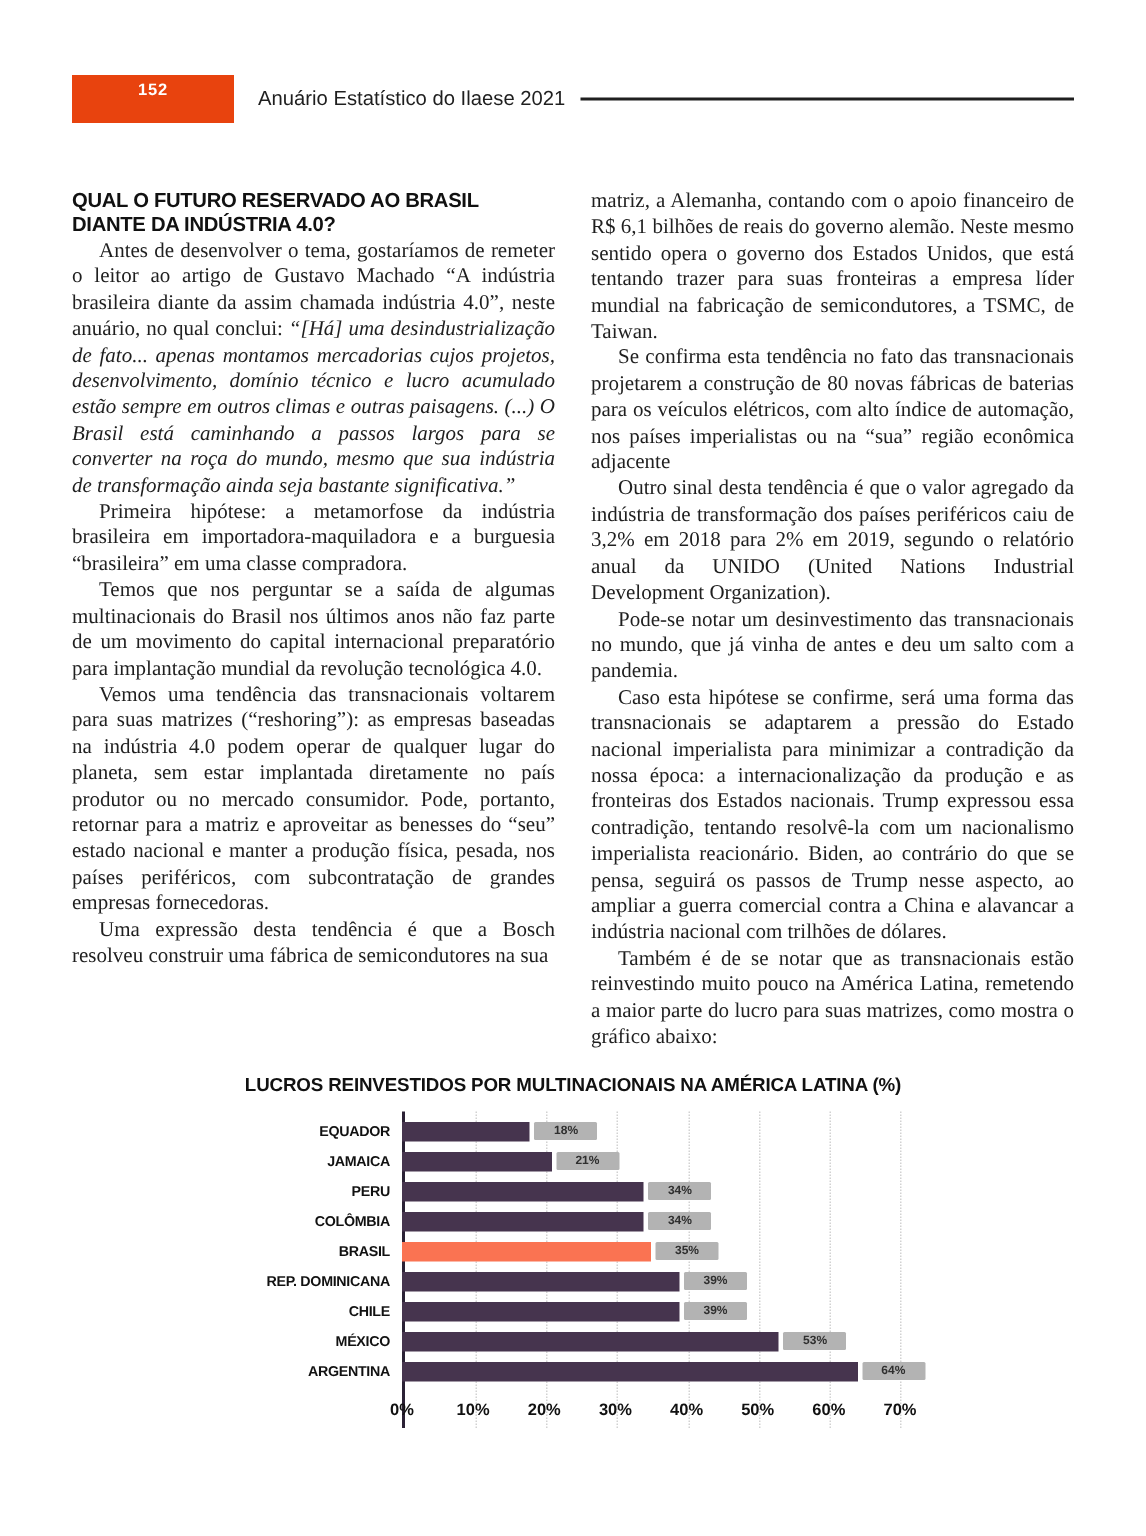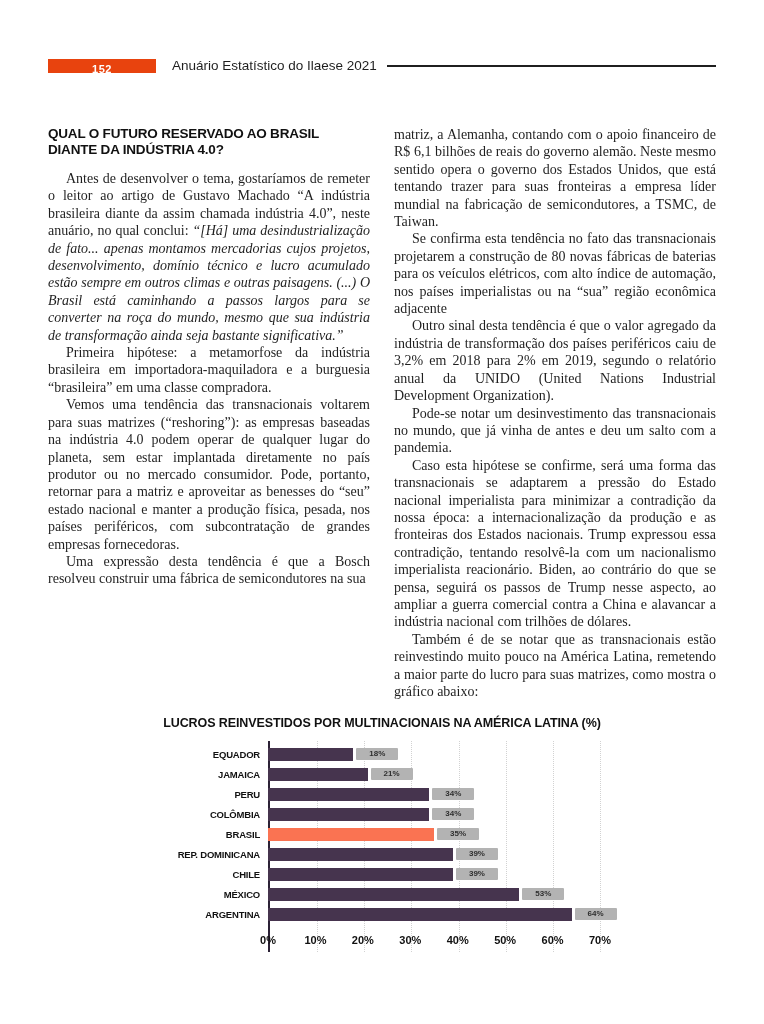--- a/index.html
+++ b/index.html
@@ -10,35 +10,35 @@
     margin:0 auto;
     background:#ffffff;
     color:#1f1f1f;
     padding:56px 48px 0 48px;
     overflow:hidden;
     font-family:"Liberation Serif", serif;
   }
   
   .header { display:flex; align-items:center; height:20px; margin-bottom:50px; }
   .pagenum {
-    width:108px; height:14px; background:#e8430e;
+    width:108px; height:32px; background:#e8430e;
     color:#ffffff; font:700 11px/20px "Liberation Sans", sans-serif;
     text-align:center; letter-spacing:0.5px;
   }
   .header-title {
     margin-left:16px; white-space:nowrap;
     font:400 13.5px/20px "Liberation Sans", sans-serif; color:#1f1f1f;
   }
   .header-rule { flex:1; height:2px; background:#1f1f1f; margin-left:10px; }
   
   .columns { display:flex; gap:24px; }
   .col { flex:0 0 322px; width:322px; }
   .article-heading {
     font:700 13.5px/16px "Liberation Sans", sans-serif;
-    letter-spacing:-0.2px; margin-bottom:12px; color:#111;
+    letter-spacing:-0.2px; margin-bottom:1px; color:#111;
   }
   .para {
     font-size:14px; line-height:17.4px;
     text-align:justify; color:#1f1f1f;
   }
   .indent { text-indent:18px; }
   .italic { font-style:italic; }
   .bold  { font-weight:400; }
   sup.fn { font-size:9px; line-height:0; vertical-align:super; }
   
@@ -87,20 +87,21 @@
     <div class="pagenum">152</div>
     <div class="header-title">Anuário Estatístico do Ilaese 2021</div>
     <div class="header-rule"></div>
   </div>
 
   <div class="columns">
     <div class="col">
       <div class="article-heading">QUAL O FUTURO RESERVADO AO BRASIL DIANTE DA INDÚSTRIA 4.0?</div>
       <p class="para indent"><span>Antes de desenvolver o tema, gostaríamos de remeter o leitor ao artigo de Gustavo Machado “A indústria brasileira diante da assim chamada indústria 4.0”, neste anuário, no qual conclui: </span><span class="italic">“[Há] uma desindustrialização de fato... apenas montamos mercadorias cujos projetos, desenvolvimento, domínio técnico e lucro acumulado estão sempre em outros climas e outras paisagens. (...) O Brasil está caminhando a passos largos para se converter na roça do mundo, mesmo que sua indústria de transformação ainda seja bastante significativa.”</span></p>
       <p class="para indent bold">Primeira hipótese: a metamorfose da indústria brasileira em importadora-maquiladora e a burguesia “brasileira” em uma classe compradora.</p>
+      <p class="para indent">Temos que nos perguntar se a saída de algumas multinacionais do Brasil nos últimos anos não faz parte de um movimento do capital internacional preparatório para implantação mundial da revolução tecnológica 4.0.</p>
       <p class="para indent">Vemos uma tendência das transnacionais voltarem para suas matrizes (“reshoring”): as empresas baseadas na indústria 4.0 podem operar de qualquer lugar do planeta, sem estar implantada diretamente no país produtor ou no mercado consumidor. Pode, portanto, retornar para a matriz e aproveitar as benesses do “seu” estado nacional e manter a produção física, pesada, nos países periféricos, com subcontratação de grandes empresas fornecedoras.</p>
       <p class="para indent">Uma expressão desta tendência é que a Bosch resolveu construir uma fábrica de semicondutores na sua</p>
     </div>
     <div class="col">
       <p class="para">matriz, a Alemanha, contando com o apoio financeiro de R$ 6,1 bilhões de reais do governo alemão. Neste mesmo sentido opera o governo dos Estados Unidos, que está tentando trazer para suas fronteiras a empresa líder mundial na fabricação de semicondutores, a TSMC, de Taiwan.</p>
       <p class="para indent">Se confirma esta tendência no fato das transnacionais projetarem a construção de 80 novas fábricas de baterias para os veículos elétricos, com alto índice de automação, nos países imperialistas ou na “sua” região econômica adjacente</p>
       <p class="para indent">Outro sinal desta tendência é que o valor agregado da indústria de transformação dos países periféricos caiu de 3,2% em 2018 para 2% em 2019, segundo o relatório anual da UNIDO (United Nations Industrial Development Organization).</p>
       <p class="para indent">Pode-se notar um desinvestimento das transnacionais no mundo, que já vinha de antes e deu um salto com a pandemia.</p>
       <p class="para indent">Caso esta hipótese se confirme, será uma forma das transnacionais se adaptarem a pressão do Estado nacional imperialista para minimizar a contradição da nossa época: a internacionalização da produção e as fronteiras dos Estados nacionais. Trump expressou essa contradição, tentando resolvê-la com um nacionalismo imperialista reacionário. Biden, ao contrário do que se pensa, seguirá os passos de Trump nesse aspecto, ao ampliar a guerra comercial contra a China e alavancar a indústria nacional com trilhões de dólares.</p>
       <p class="para indent">Também é de se notar que as transnacionais estão reinvestindo muito pouco na América Latina, remetendo a maior parte do lucro para suas matrizes, como mostra o gráfico abaixo:</p>

